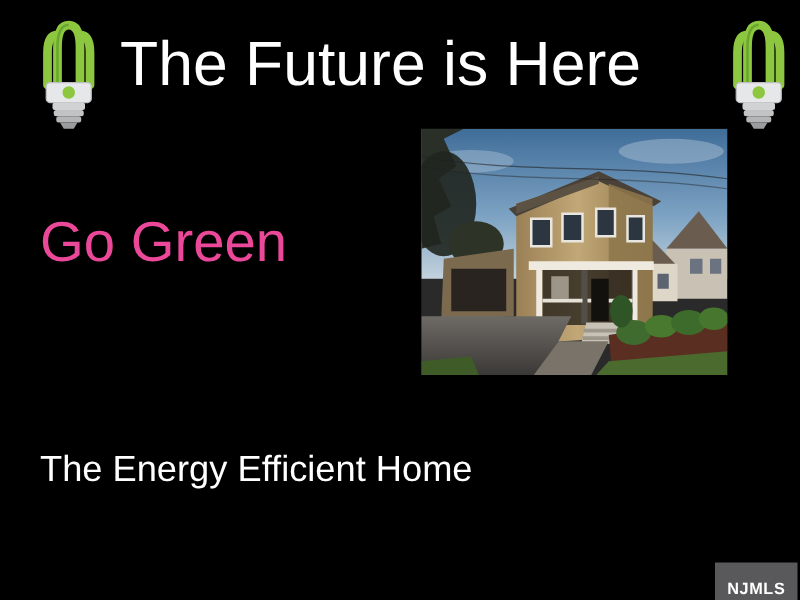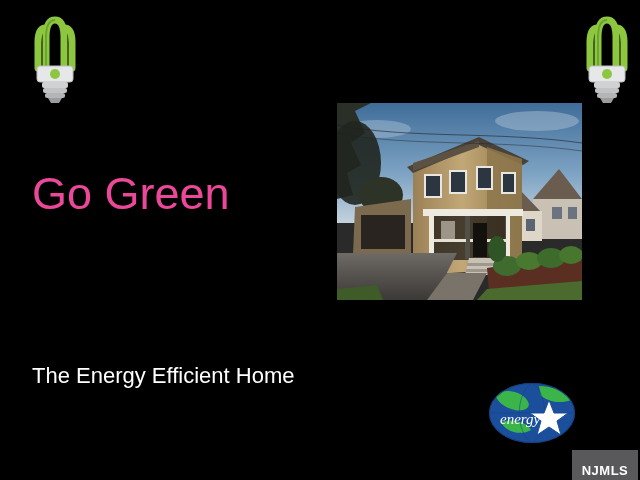--- a/index.html
+++ b/index.html
@@ -55,21 +55,21 @@
     font-weight: 400;
     white-space: nowrap;
   }
 
   
   .subtitle {
     position: absolute;
     left: 32px;
     top: 357px;
     color: #ffffff;
-    font-size: 22px;
+    font-size: 29px;
     line-height: 38px;
     font-weight: 400;
     white-space: nowrap;
   }
 
   
   .photo {
     position: absolute;
     left: 337px;
     top: 103px;
@@ -145,20 +145,21 @@
       <rect x="11" y="58" width="36" height="16" rx="3" fill="#e6e7e8"></rect>
       <rect x="11" y="58" width="36" height="16" rx="3" fill="none" stroke="#bcbec0" stroke-width="1"></rect>
       <circle cx="29" cy="66" r="5" fill="#8dc63f"></circle>
       <rect x="16" y="74" width="26" height="6" rx="2" fill="#d0d2d3"></rect>
       <rect x="17" y="80" width="24" height="5" rx="2" fill="#c1c3c5"></rect>
       <rect x="19" y="85" width="20" height="5" rx="2" fill="#b3b5b7"></rect>
       <path d="M22 90 L36 90 L33 95 L25 95 Z" fill="#9a9c9e"></path>
     </svg>
   </div>
 
+  <div class="title">The Future is Here</div>
 
   <div class="go-green">Go Green</div>
 
   <div class="subtitle">The Energy Efficient Home</div>
 
   <div class="photo">
     <svg width="245" height="197" viewBox="0 0 245 197" xmlns="http://www.w3.org/2000/svg">
       <defs>
         <linearGradient id="sky" x1="0" y1="0" x2="0" y2="1">
           <stop offset="0%" stop-color="#3f6d99"></stop>
@@ -245,39 +246,16 @@
       <ellipse cx="160" cy="146" rx="9" ry="13" fill="#2f5526"></ellipse>
 
       <polygon points="150,186 245,178 245,197 140,197" fill="#4b6a2e"></polygon>
       <polygon points="0,186 40,182 46,197 0,197" fill="#3f5c28"></polygon>
 
       <path d="M0 22 C 70 36, 160 28, 245 40" stroke="#222" stroke-width="1" fill="none" opacity="0.6"></path>
       <path d="M0 30 C 70 44, 160 36, 245 48" stroke="#222" stroke-width="1" fill="none" opacity="0.45"></path>
     </svg>
   </div>
 
-  <div class="energy-star">
-    <svg width="90" height="62" viewBox="0 0 90 62" xmlns="http://www.w3.org/2000/svg">
-      <defs>
-        <clipPath id="globeclip">
-          <ellipse cx="45" cy="31" rx="43" ry="30"></ellipse>
-        </clipPath>
-      </defs>
-      <ellipse cx="45" cy="31" rx="43" ry="30" fill="#1b4f9c"></ellipse>
-      <g clip-path="url(#globeclip)">
-        <path d="M8 12 C 20 6, 34 10, 40 18 C 46 26, 36 30, 28 28 C 18 26, 10 20, 8 12 Z" fill="#3bb54a"></path>
-        <path d="M52 4 C 66 4, 78 10, 84 18 C 74 22, 62 20, 54 14 Z" fill="#3bb54a"></path>
-        <path d="M14 40 C 26 36, 40 40, 44 48 C 34 54, 18 50, 14 40 Z" fill="#3bb54a"></path>
-        <ellipse cx="45" cy="31" rx="43" ry="30" fill="none" stroke="#16407f" stroke-width="2"></ellipse>
-        <path d="M2 31 H 88" stroke="#16407f" stroke-width="1" opacity="0.5"></path>
-        <path d="M45 1 C 28 12, 28 50, 45 61" stroke="#16407f" stroke-width="1" fill="none" opacity="0.5"></path>
-        <path d="M45 1 C 62 12, 62 50, 45 61" stroke="#16407f" stroke-width="1" fill="none" opacity="0.5"></path>
-      </g>
-
-      <polygon points="62,18 67,31 81,31 70,39 74,53 62,45 50,53 54,39 43,31 57,31" fill="#ffffff" stroke="#1b4f9c" stroke-width="1"></polygon>
-
-      <text x="13" y="42" font-family="'Liberation Serif', serif" font-style="italic" font-size="15" fill="#ffffff">energy</text>
-    </svg>
-  </div>
 
   <div class="watermark">NJMLS</div>
 
 </div>
 
 </body></html>

